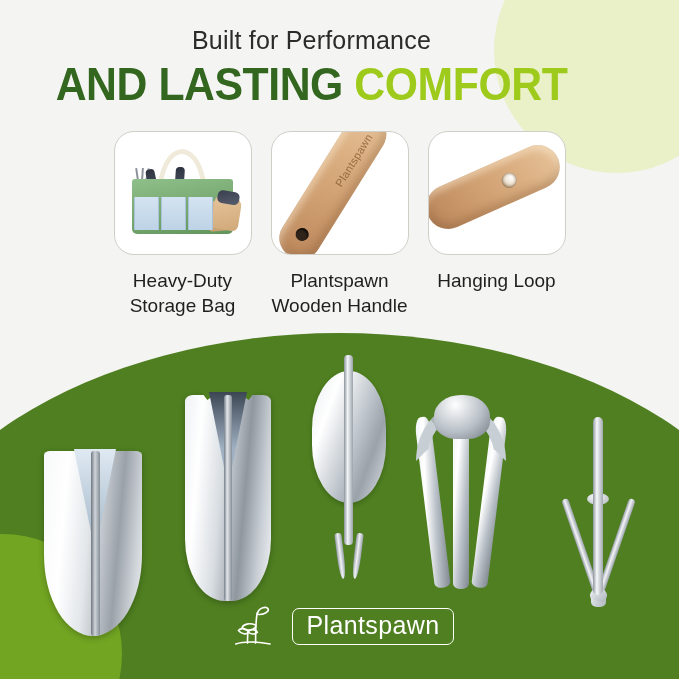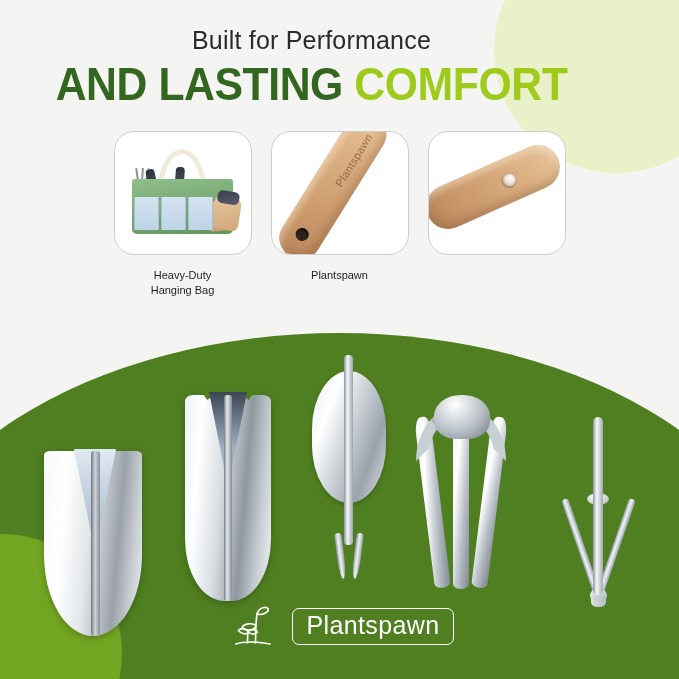--- a/index.html
+++ b/index.html
@@ -53,21 +53,21 @@
   .fcard {
     width:138px; height:124px;
     background:#ffffff;
     border:1px solid #cfcfc8;
     border-radius:20px;
     overflow:hidden;
     position:relative;
   }
   .fcaption {
     margin-top:13px;
-    font-size:11px; line-height:1.32; color:#1f1f1f;
+    font-size:19px; line-height:1.32; color:#1f1f1f;
     text-align:center; font-weight:400;
   }
 
   
   .bag { position:absolute; inset:0; }
   .bag .handle {
     position:absolute; width:50px; height:46px; border:5px solid #f0eada;
     border-radius:50% 50% 0 0 / 100% 100% 0 0; border-bottom:none;
     top:17px; left:42px;
   }
@@ -336,46 +336,51 @@
           <div class="body-green"></div>
           <div class="glove2"></div>
             <div class="glove"></div>
           <div class="pocket p1"></div>
             <div class="pocket p2"></div>
             <div class="pocket p3"></div>
         </div>
       </div>
       <div class="fcaption">
         <div>Heavy-Duty</div>
-        <div>Hanging Bag</div>
+        <div>Storage Bag</div>
       </div>
     </div>
 
 
     <div class="feature">
       <div class="fcard">
         <div class="woodcard">
           <div class="handle-wood h3">
             <div class="brand-engrave">Plantspawn</div>
             <div class="hole"></div>
           </div>
         </div>
       </div>
       <div class="fcaption">
         <div>Plantspawn</div>
+        <div>Wooden Handle</div>
       </div>
     </div>
 
     <div class="feature">
       <div class="fcard">
         <div class="woodcard">
           <div class="handle-wood h4">
             <div class="hole"></div>
           </div>
         </div>
+      </div>
+      <div class="fcaption">
+        <div>Hanging Loop</div>
+        <div></div>
       </div>
     </div>
 
   </div>
 
   <div class="dome"></div>
   <div class="blob-bl"></div>
 
   <div class="tools">
 

